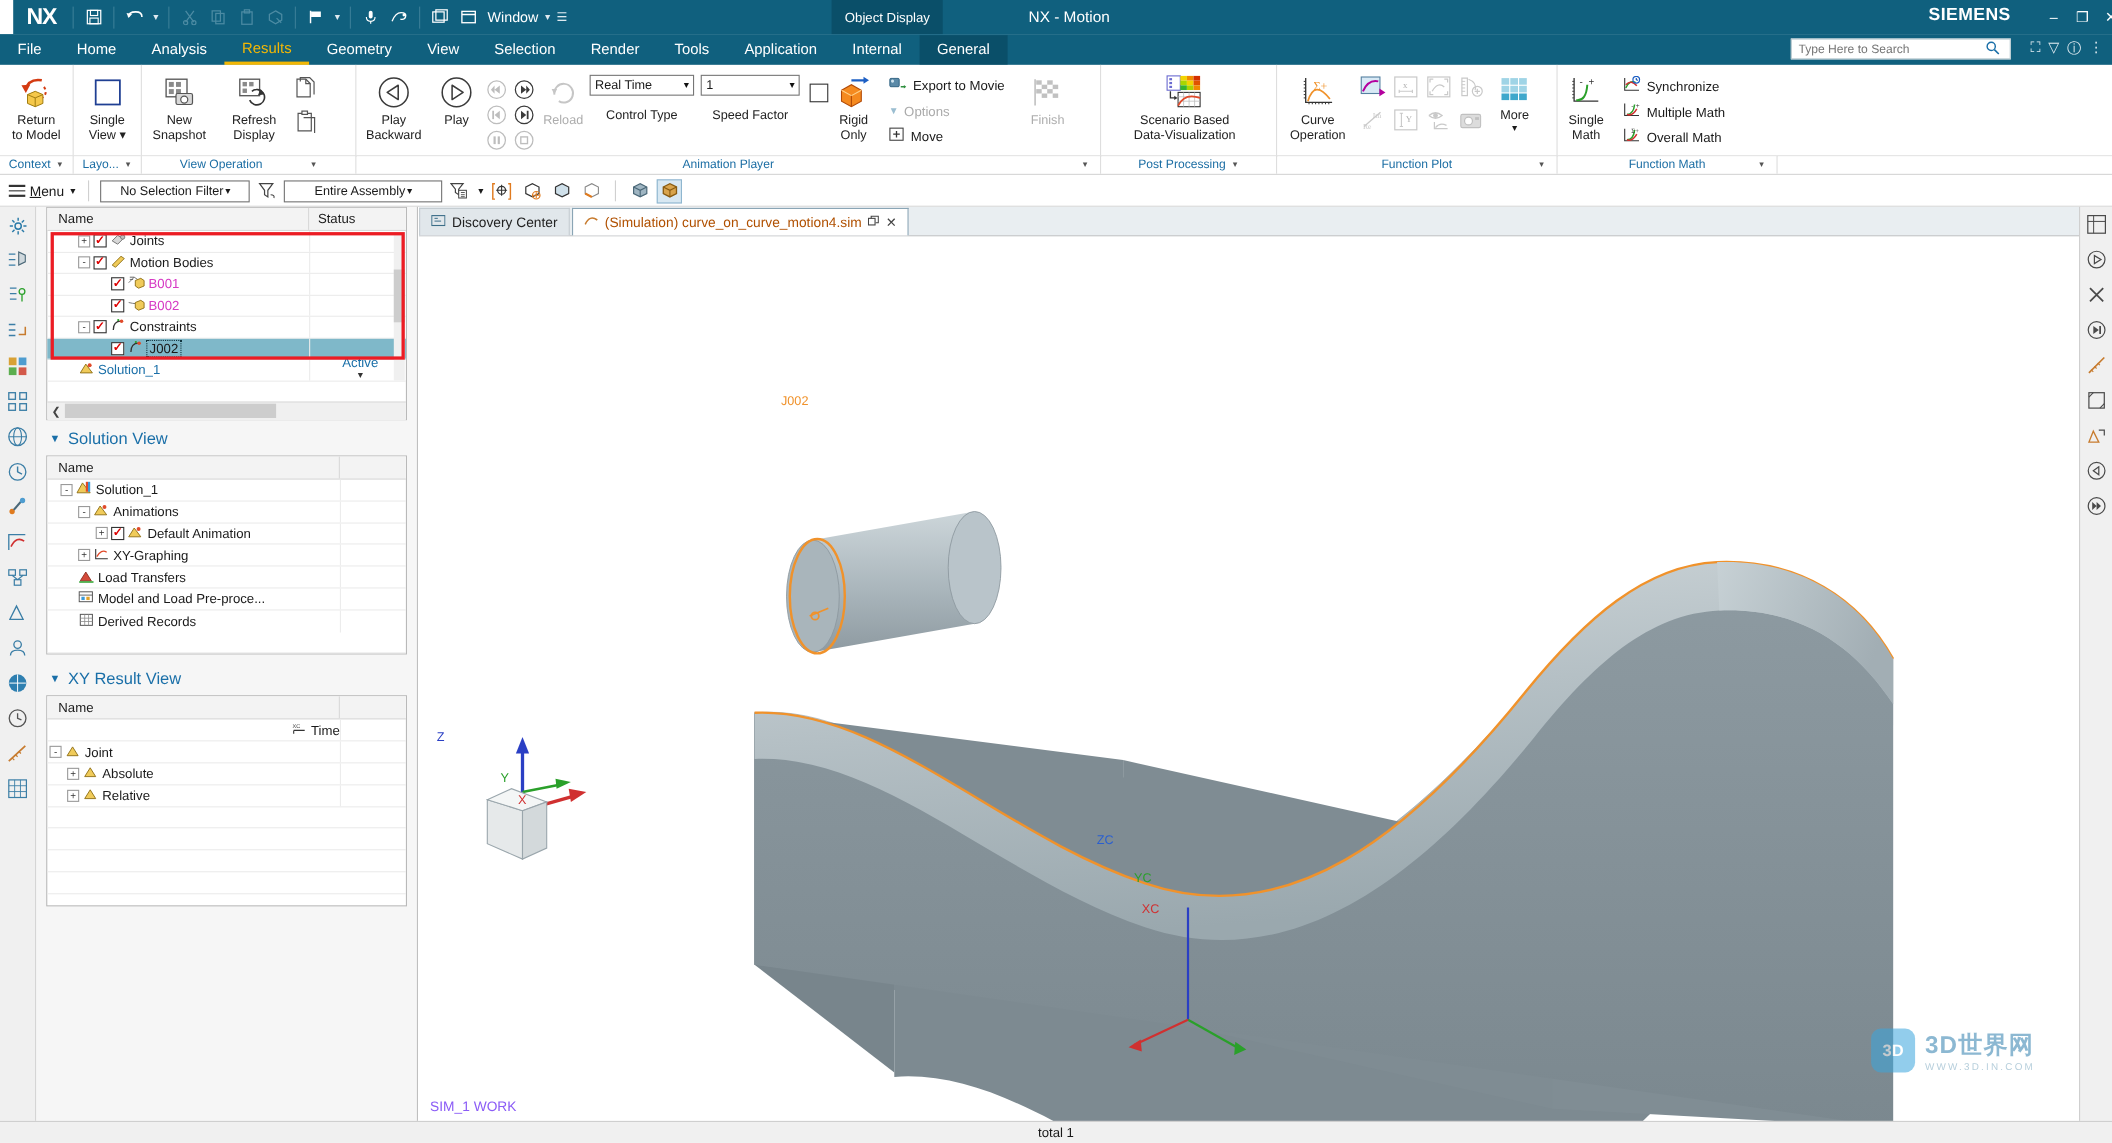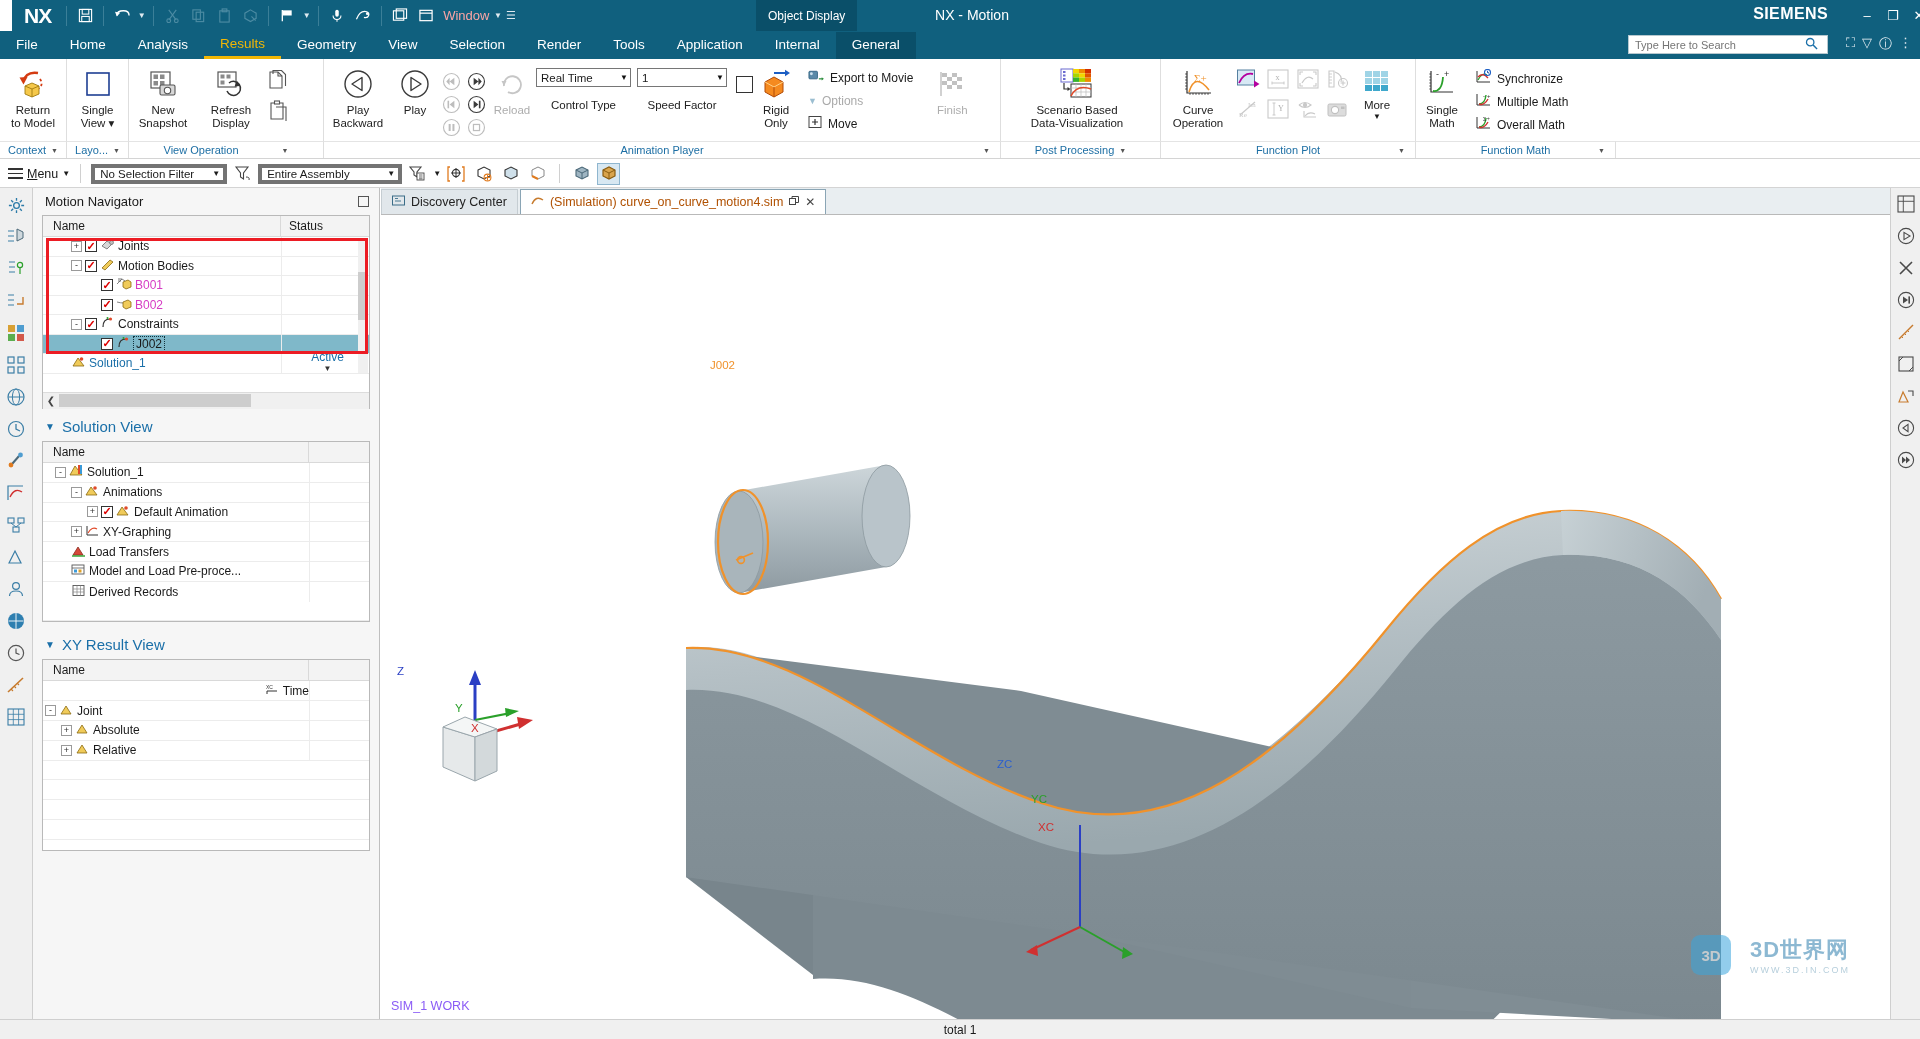--- a/index.html
+++ b/index.html
@@ -23,21 +23,21 @@
     padding:0 10px 0 12px; line-height:1;
   }
   .tb-sep { width:1px; height:20px; background:#3b7f98; margin:0 5px; }
   .tb-btn {
     width:26px; height:24px; display:flex; align-items:center; justify-content:center;
     color:#dfeaf0; font-size:14px; cursor:default;
   }
   .tb-btn.dim { color:#4c8ba3; }
   .tb-btn svg { display:block; }
   .tb-caret { font-size:8px; color:#dfeaf0; width:13px; text-align:center; }
-  .tb-window { color:#fca5a5; font-size:13px; padding:0 2px 0 4px; }
+  .tb-window { color:#ffffff; font-size:13px; padding:0 2px 0 4px; }
   .obj-display {
     position:absolute; left:744px; top:0; height:31px; background:#0a4f69;
     color:#fff; font-size:12px; display:flex; align-items:center;
     padding:0 12px; white-space:nowrap;
   }
   .title-center {
     position:absolute; left:0; right:0; top:0; height:31px; line-height:31px;
     text-align:center; color:#fff; font-size:14px; pointer-events:none;
   }
   .siemens {
@@ -119,22 +119,22 @@
     background:#fff; border-bottom:1px solid #d4d4d4; display:flex; align-items:center;
     padding-left:8px; gap:4px;
   }
   .hamb { display:flex; flex-direction:column; gap:3px; width:15px; }
   .hamb i { display:block; height:1.6px; background:#333; width:15px; }
   .menutext { font-size:12.5px; }
   .menutext u { text-decoration:underline; }
   .mcaret { font-size:8px; }
   .msep { width:1px; height:19px; background:#d0d0d0; margin:0 6px; }
   .mselect {
-    height:20px; border:4px solid #737373; background:#fff; font-size:11.5px;
-    display:flex; align-items:center; justify-content:space-between; padding:0 3px 0 5px;
+    height:20px; border:1px solid #737373; background:#fff; font-size:11.5px;
+    display:flex; align-items:center; justify-content:center; padding:0 3px 0 5px;
   }
   .mselect .ar { font-size:8px; }
   .mic { width:23px; height:22px; display:flex; align-items:center; justify-content:center; }
   .mic.on { background:#d8e8f2; border:1px solid #8fb6cf; }
 
   
   .resbar {
     position:absolute; left:0; top:188px; width:33px; bottom:20px;
     background:#f0f0f0; border-right:1px solid #cfcfcf;
     display:flex; flex-direction:column; align-items:center; padding-top:4px; gap:6px;
@@ -223,21 +223,21 @@
   .doctab.active { background:#ffffff; border-color:#8aa5b5; color:#b05000; }
   .doctab .x { font-size:12px; color:#444; }
 
   
   .viewport {
     position:absolute; left:381px; top:215px; right:30px; bottom:20px;
     background:#ffffff; overflow:hidden;
   }
   .wmark {
     position:absolute; right:40px; bottom:44px; display:flex; align-items:center;
-    gap:19px; opacity:0.55;
+    gap:9px; opacity:0.55;
   }
   .wmark .bub {
     width:40px; height:40px; border-radius:9px; background:#3aa6dd;
     display:flex; align-items:center; justify-content:center; color:#fff;
     font-size:15px; font-weight:bold;
   }
   .wmark .t1 { font-size:22px; font-weight:bold; color:#2f7fae; letter-spacing:1px; }
   .wmark .t2 { font-size:9px; color:#7ba7bf; letter-spacing:2px; }
   .simwork {
     position:absolute; left:10px; bottom:6px; color:#8b5cf6; font-size:12.5px;
@@ -988,24 +988,20 @@
     <div class="ri">
         <svg width="20" height="20" viewBox="0 0 20 20">
           <rect x="2" y="2" width="16" height="16" fill="none" stroke="#3b7ea6" stroke-width="1.1"></rect>
           <path d="M2 7.3 L18 7.3 M2 12.6 L18 12.6 M7.3 2 L7.3 18 M12.6 2 L12.6 18" stroke="#3b7ea6" stroke-width="0.8"></path>
         </svg>
       </div>
   </div>
 
   <div class="leftpanel">
 
-    <div class="panelhead">
-      <span>Motion Navigator</span>
-      <span class="sq"></span>
-    </div>
 
     <div class="treebox" style="height:194px;">
       <div class="thead">
         <div class="c1">Name</div>
         <div class="c2">Status</div>
       </div>
 
       <div class="trow">
         <div class="nm" style="padding-left:28px;">
           <span class="exp">+</span>

